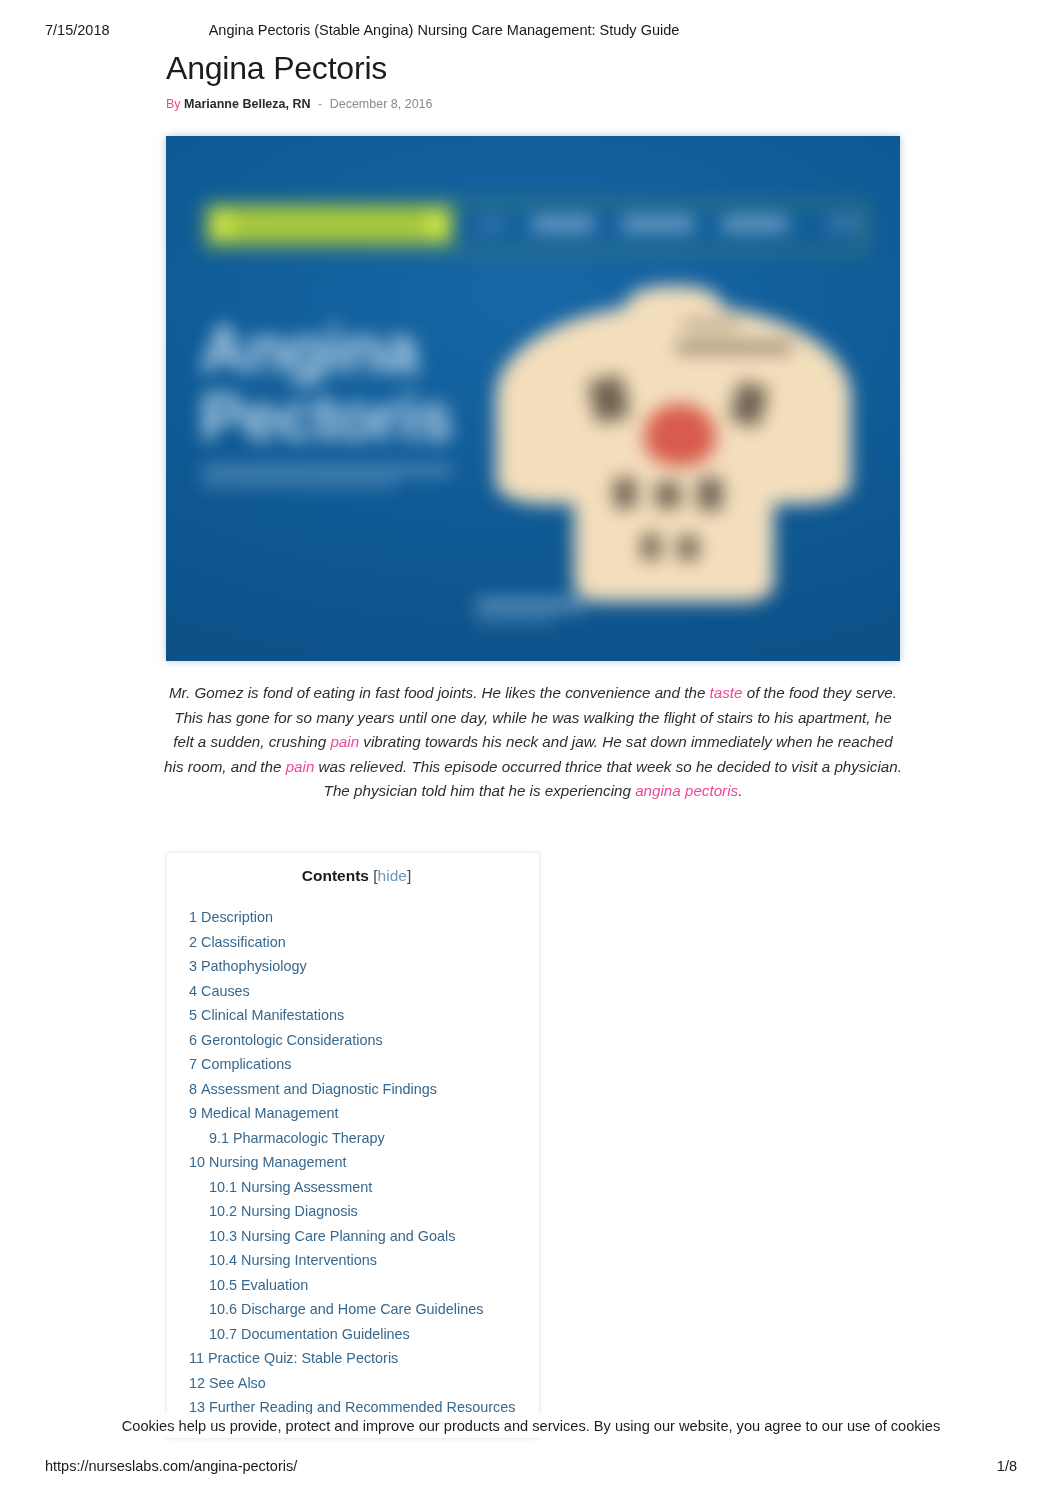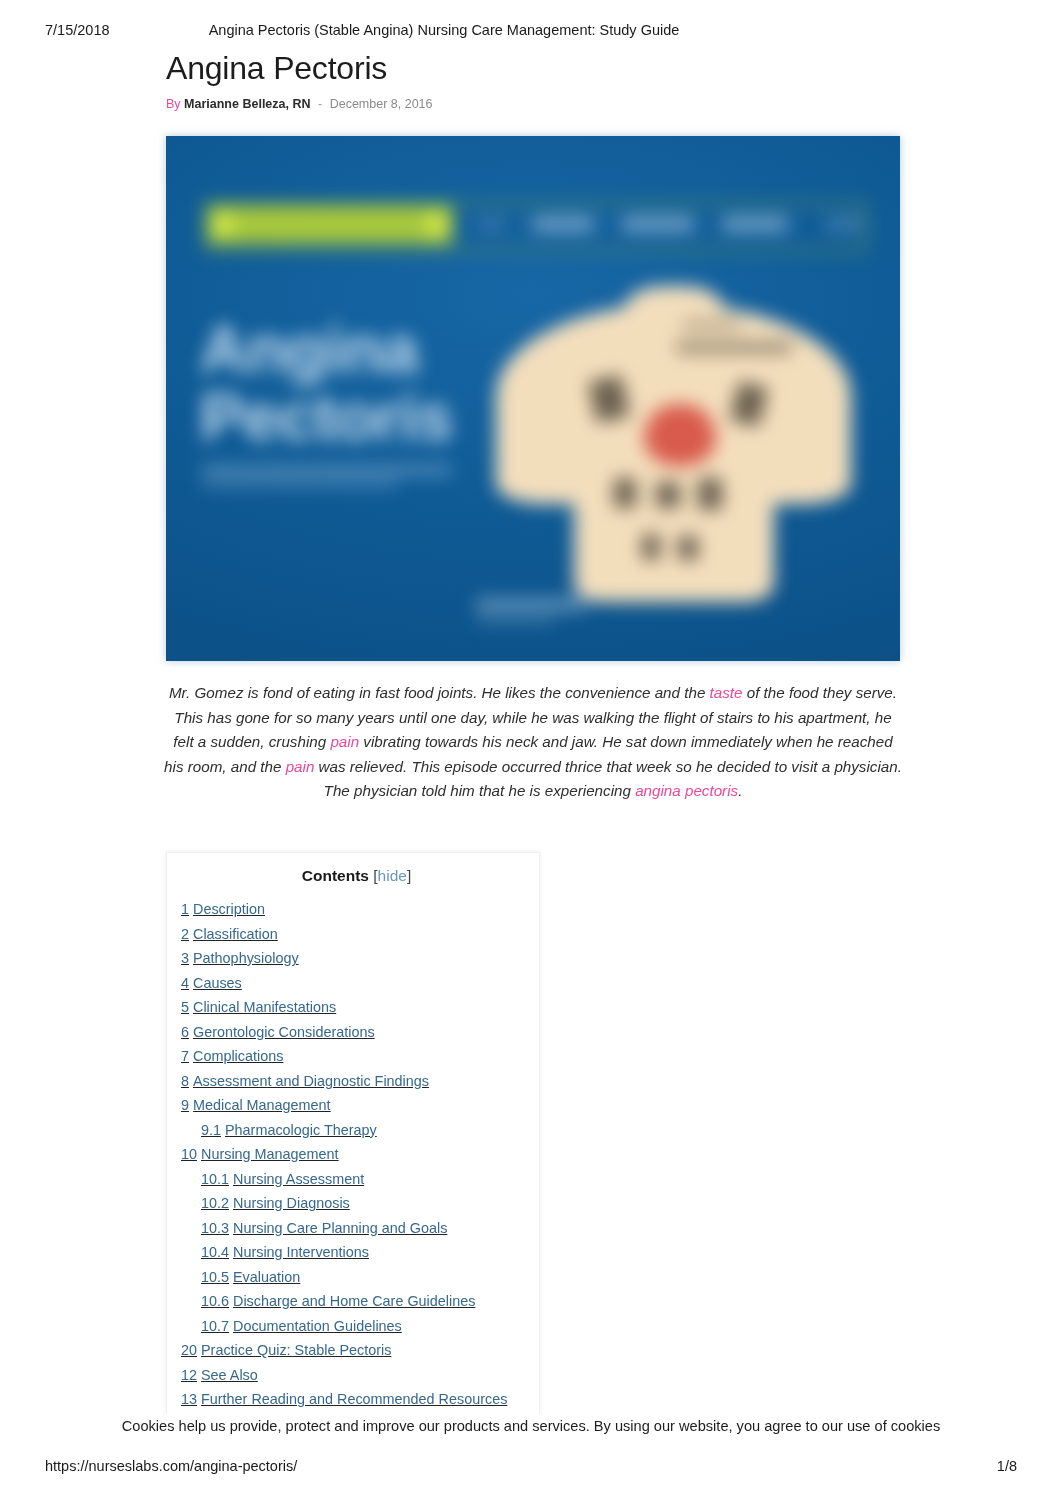--- a/index.html
+++ b/index.html
@@ -302,23 +302,22 @@
   }
   .toc-header .toc-title { font-weight: bold; margin-left: 7px; }
   .toc-header .bracket { color: #444444; font-weight: 400; }
   .toc-header .toggle {
     color: #6898bb;
     font-weight: 400;
     cursor: pointer;
   }
   .toc-list {
     list-style: none;
-    margin: 0;
+    margin: 8px;
     padding: 0 0 0 14px;
-    text-decoration: underline;
   }
   .toc-item {
     font-size: 14.4px;
     line-height: 24.5px;
     color: #36688f;
     white-space: nowrap;
     font-family: "Liberation Sans", sans-serif;
   }
   .toc-item.lvl2 { padding-left: 20px; }
   .toc-item .num { padding-right: 4px; }
@@ -436,21 +435,21 @@
       <li class="toc-item"><a href="#"><span class="num">9</span><span>Medical Management</span></a></li>
       <li class="toc-item lvl2"><a href="#"><span class="num">9.1</span><span>Pharmacologic Therapy</span></a></li>
       <li class="toc-item"><a href="#"><span class="num">10</span><span>Nursing Management</span></a></li>
       <li class="toc-item lvl2"><a href="#"><span class="num">10.1</span><span>Nursing Assessment</span></a></li>
       <li class="toc-item lvl2"><a href="#"><span class="num">10.2</span><span>Nursing Diagnosis</span></a></li>
       <li class="toc-item lvl2"><a href="#"><span class="num">10.3</span><span>Nursing Care Planning and Goals</span></a></li>
       <li class="toc-item lvl2"><a href="#"><span class="num">10.4</span><span>Nursing Interventions</span></a></li>
       <li class="toc-item lvl2"><a href="#"><span class="num">10.5</span><span>Evaluation</span></a></li>
       <li class="toc-item lvl2"><a href="#"><span class="num">10.6</span><span>Discharge and Home Care Guidelines</span></a></li>
       <li class="toc-item lvl2"><a href="#"><span class="num">10.7</span><span>Documentation Guidelines</span></a></li>
-      <li class="toc-item"><a href="#"><span class="num">20</span><span>Practice Quiz: Stable Pectoris</span></a></li>
+      <li class="toc-item"><a href="#"><span class="num">11</span><span>Practice Quiz: Stable Pectoris</span></a></li>
       <li class="toc-item"><a href="#"><span class="num">12</span><span>See Also</span></a></li>
       <li class="toc-item"><a href="#"><span class="num">13</span><span>Further Reading and Recommended Resources</span></a></li>
     </ul>
 </div>
 
 <div class="cookie-bar">
   <span>Cookies help us provide, protect and improve our products and services. By using our website, you agree to our use of cookies</span>
 </div>
 
 <div class="print-footer">

